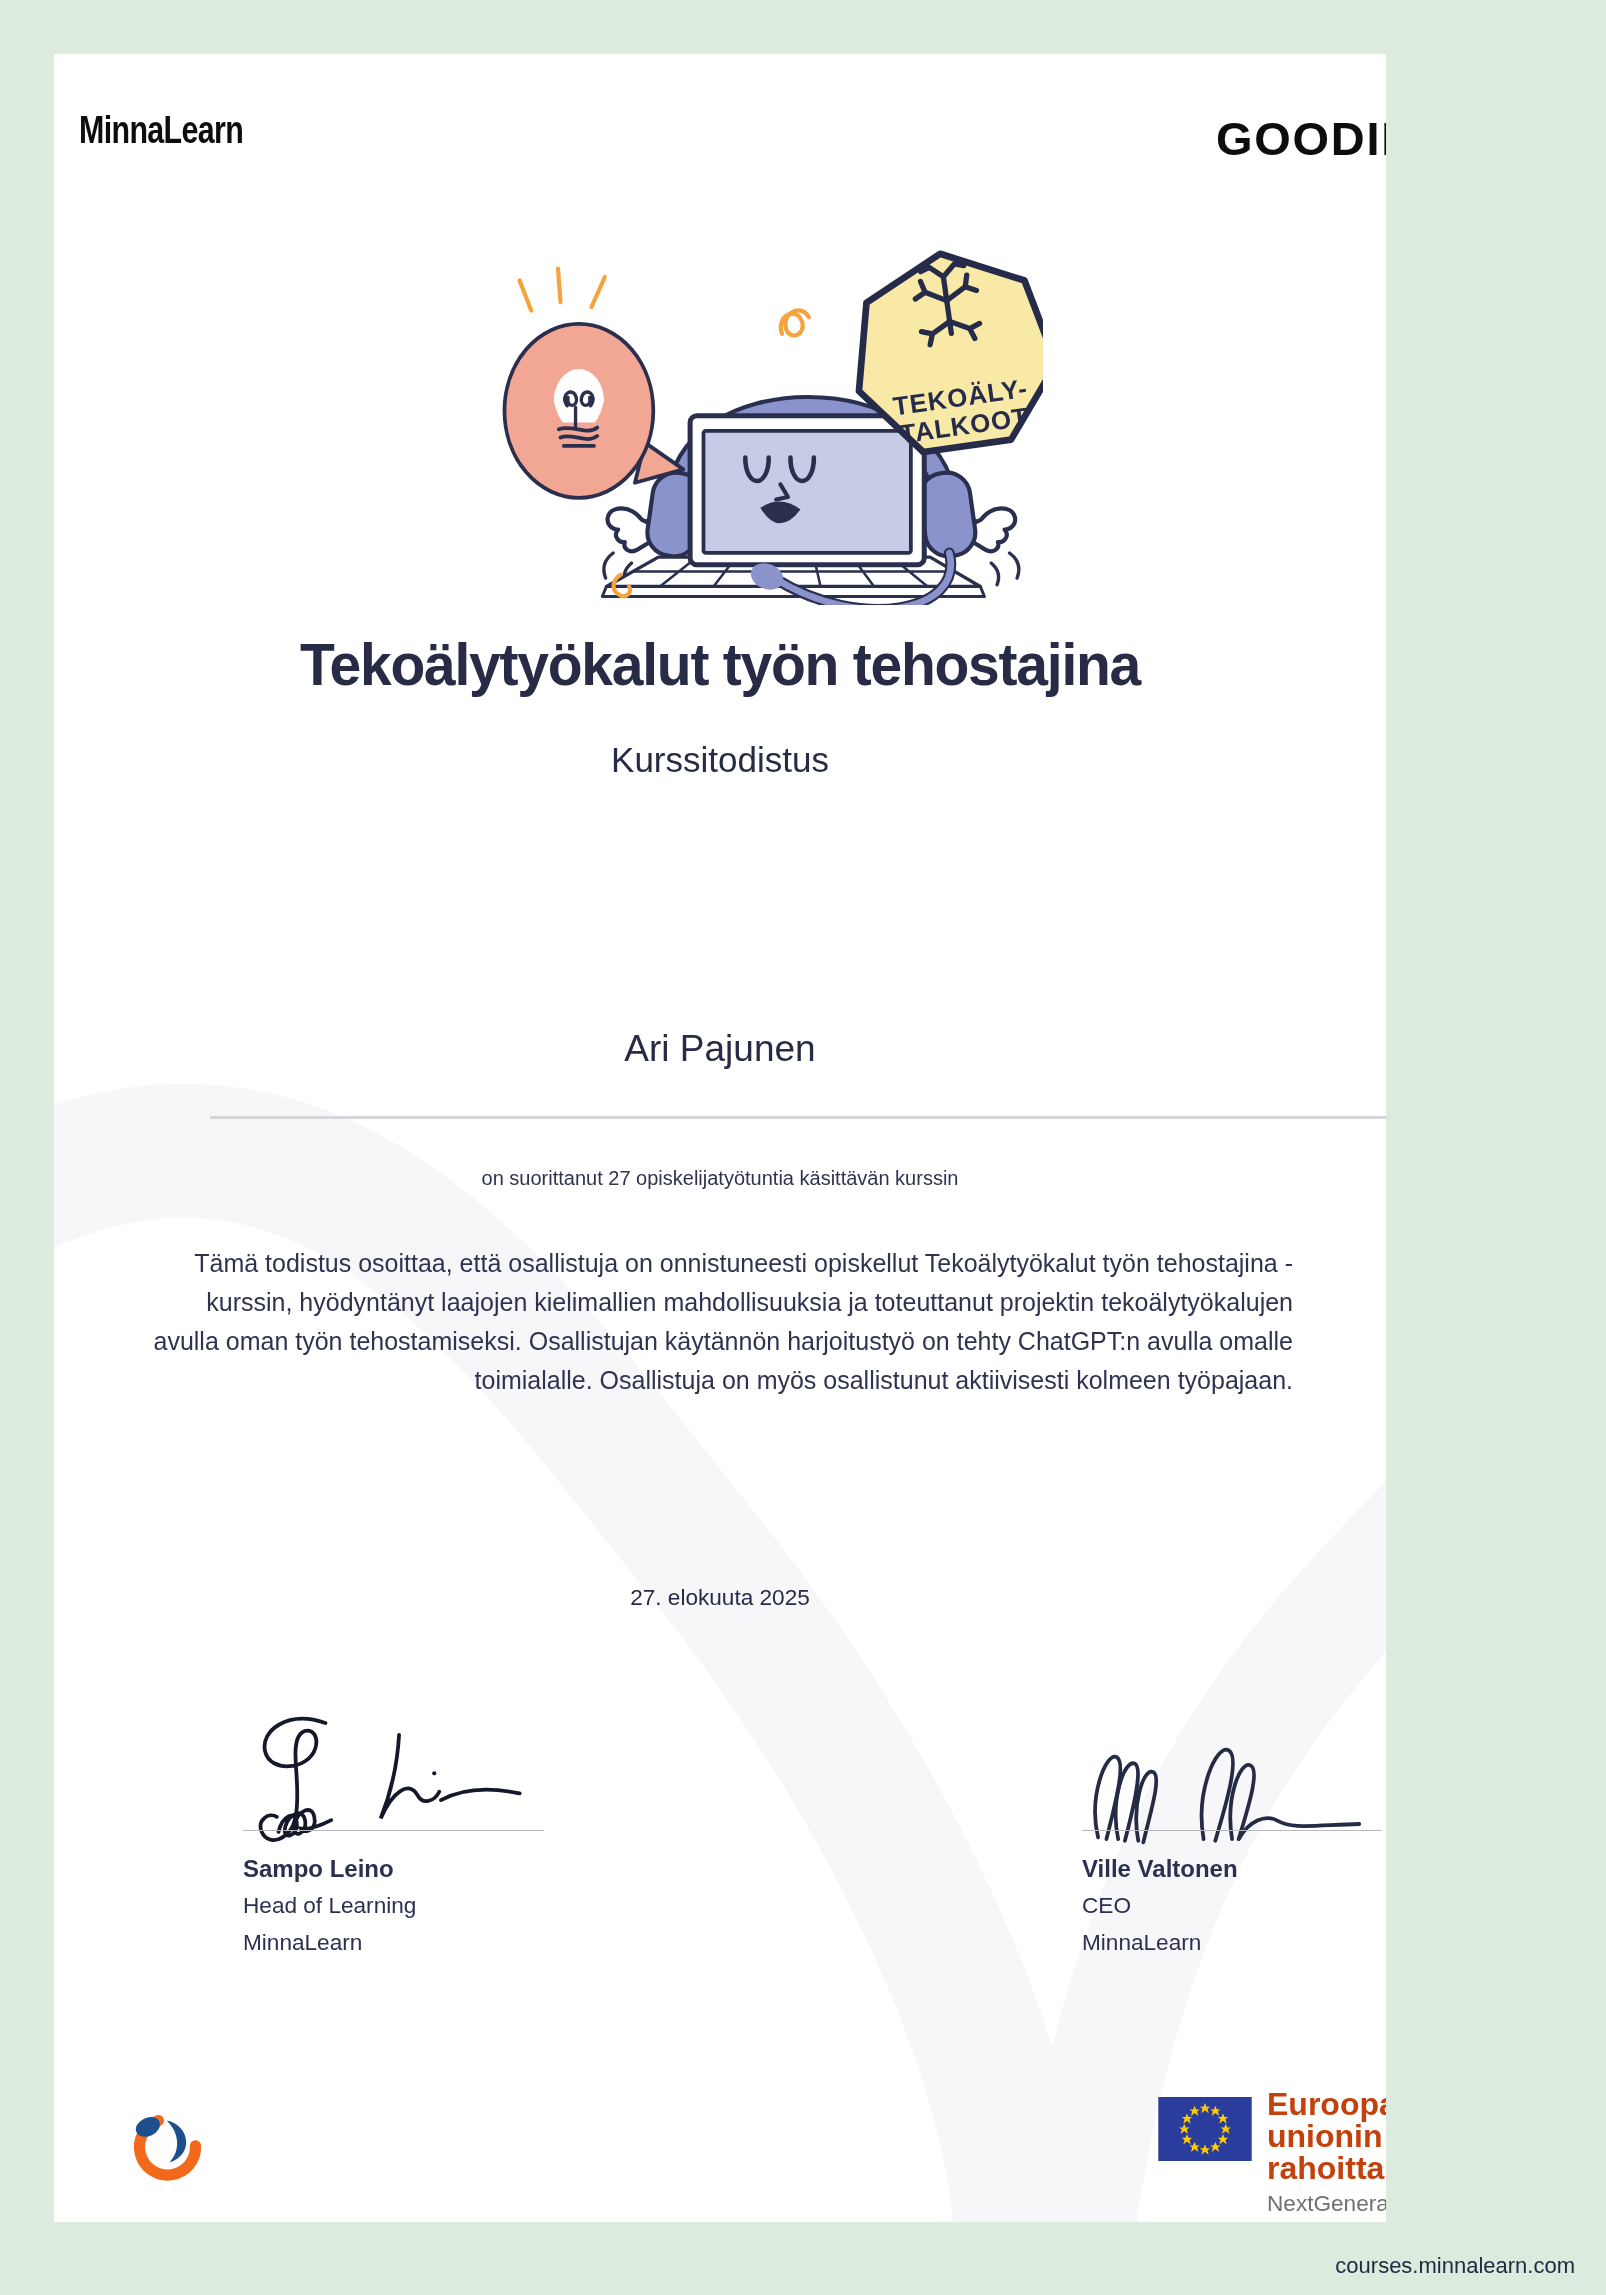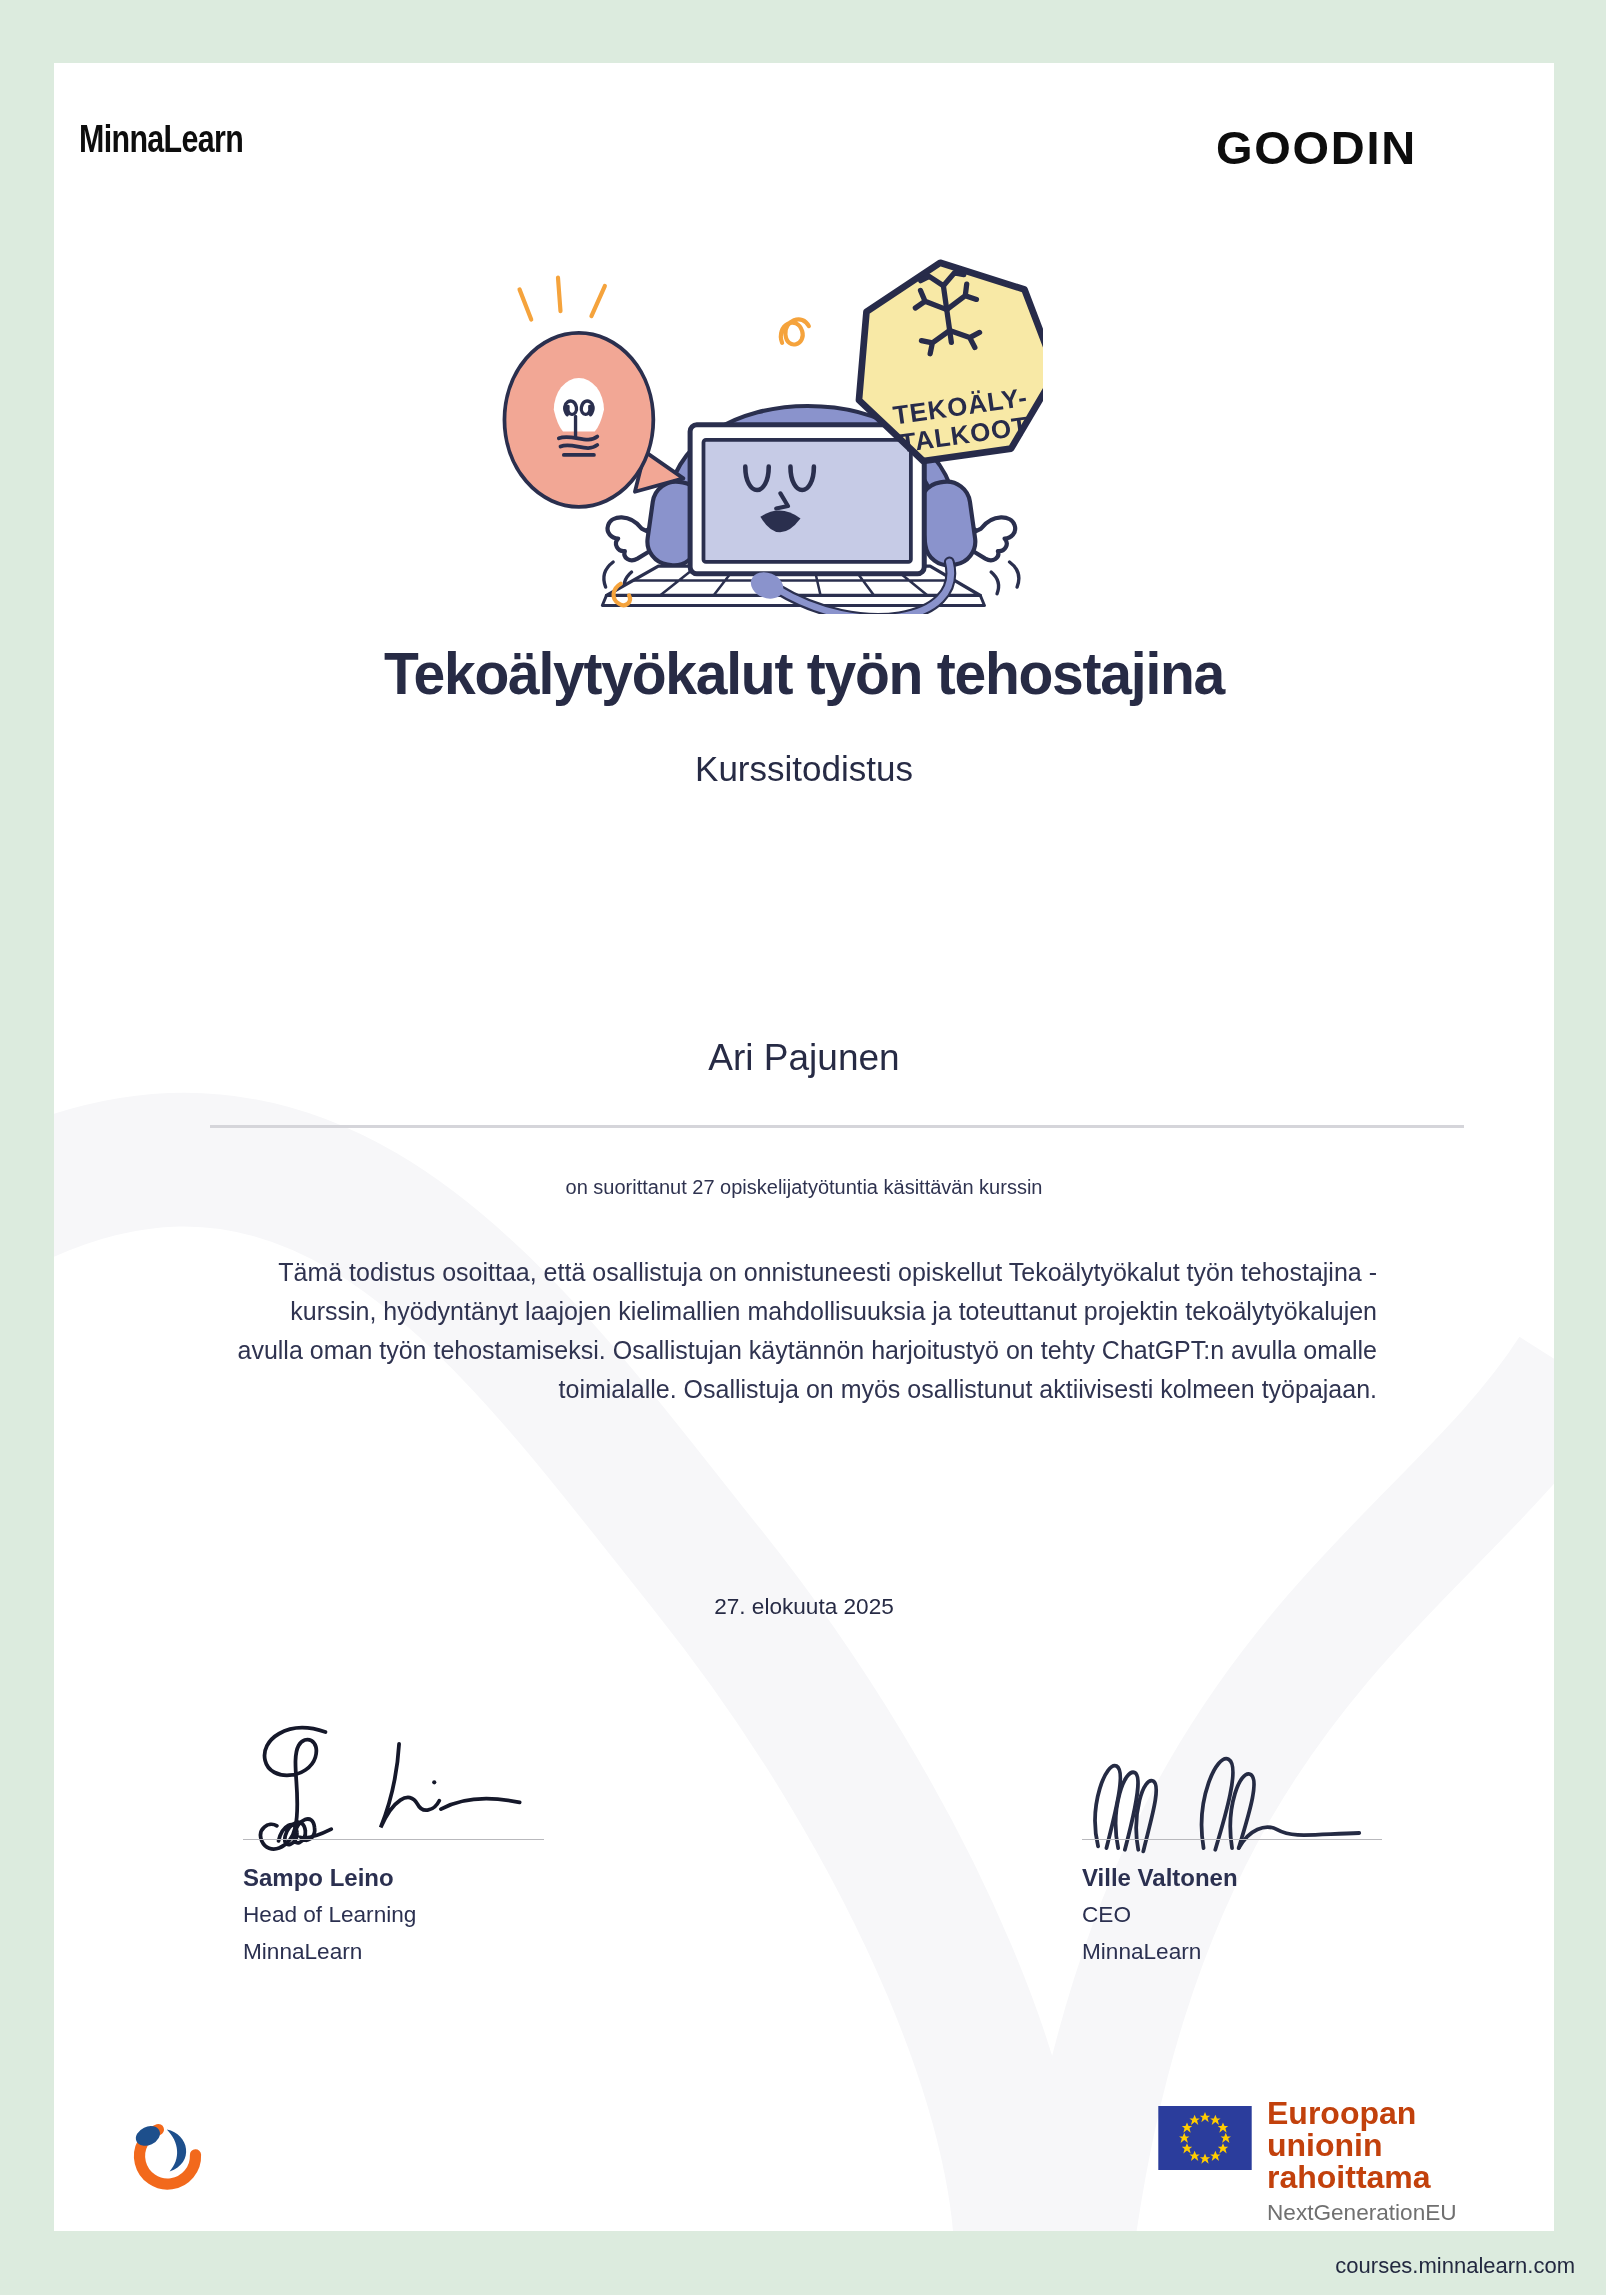--- a/index.html
+++ b/index.html
@@ -1,18 +1,18 @@
 <!DOCTYPE html>
 <html style="font-size:13.4px"><head>
 <meta charset="utf-8">
 <style>
   html,body{margin:0;padding:0;}
   body{width:1607px;height:2295px;position:relative;font-family:"Liberation Sans",sans-serif;}
   .page{position:absolute;inset:0;background:#dcebde;overflow:hidden;}
-  .card{position:absolute;left:54px;top:54px;width:1500px;height:2168px;background:#ffffff;overflow:hidden;margin-top:9px;}
+  .card{position:absolute;left:54px;top:54px;width:1332px;height:2168px;background:#ffffff;overflow:hidden;}
   .watermark{position:absolute;left:0;top:0;width:1500px;height:2168px;pointer-events:none;}
   .abs{position:absolute;}
   .brand-left{left:25px;top:55px;font-size:38px;font-weight:700;letter-spacing:-0.8px;color:#0d0d0d;transform:scaleX(.8);transform-origin:left center;white-space:nowrap;}
   .brand-right{left:1162px;top:57px;font-size:47px;font-weight:800;letter-spacing:1.7px;color:#0d0d0d;white-space:nowrap;}
   .illu{left:412px;top:166px;width:577px;height:385px;}
   .center{left:0;right:0;text-align:center;}
   .title{top:576px;font-size:60px;font-weight:700;letter-spacing:-1.3px;color:#272b45;}
   .title span{display:inline-block;transform:scaleX(.95);transform-origin:center;white-space:nowrap;}
   .subtitle{top:686px;font-size:35px;font-weight:400;color:#272b45;}
   .recipient{top:974px;font-size:37px;font-weight:400;color:#272b45;}

